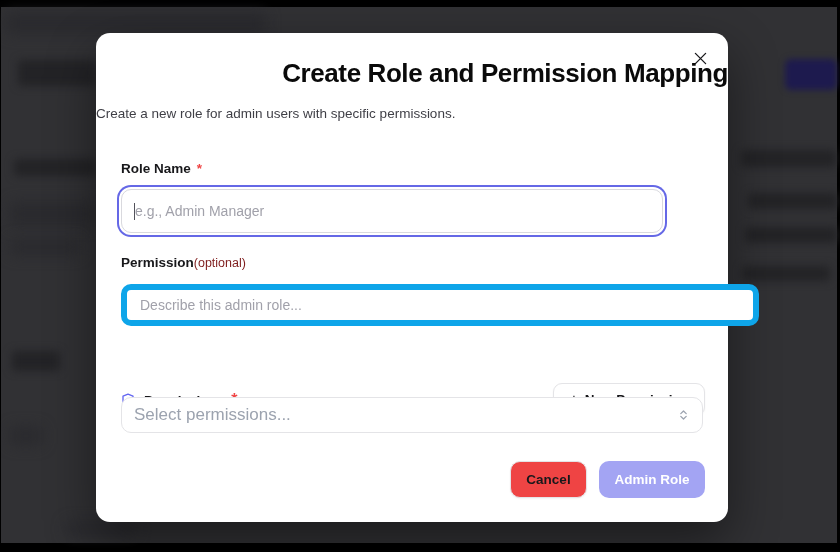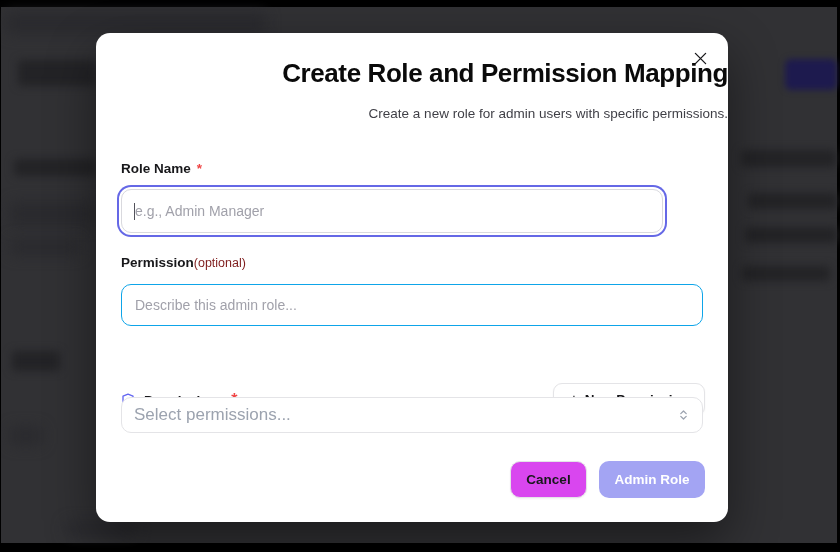--- a/index.html
+++ b/index.html
@@ -50,39 +50,39 @@
     left: 0; right: 0; top: 25px;
     text-align: right;
     font-size: 26px;
     font-weight: 700;
     letter-spacing: -0.4px;
     color: #0a0a0a;
   }
   .modal-subtitle {
     position: absolute;
     left: 0; right: 0; top: 73px;
-    text-align: right;
+    text-align: left;
     font-size: 13.5px;
     color: #3f3f46;
   }
   .field-label {
     position: absolute;
     left: 25px;
     font-size: 13.5px;
     font-weight: 600;
     color: #18181b;
   }
   .req { color: #ef4444; margin-left: 6px; font-weight: 600; }
   .optional-note { font-weight: 400; font-size: 12.5px; color: #7f1d1d; }
 
   .text-input {
     position: absolute;
     left: 25px;
-    width: 582px;
-    border: 1px solid #0ea5e9;
+    width: 638px;
+    border: 6px solid #0ea5e9;
     border-radius: 10px;
     font-size: 14px;
     font-family: inherit;
     color: #18181b;
     padding: 0 13px;
     outline: none;
     background: #fff;
   }
   .text-input::placeholder { color: #a1a1aa; opacity: 1; }
   .input-wrap { position: absolute; left: 25px; width: 542px; }
@@ -146,21 +146,21 @@
     height: 37px;
     border-radius: 10px;
     font-family: inherit;
     font-size: 13.5px;
     font-weight: 600;
     cursor: pointer;
     display: flex; align-items: center; justify-content: center;
   }
   .btn-cancel {
     width: 77px;
-    background: #d946ef;
+    background: #ef4444;
     border: 1px solid #e4e4e7;
     color: #18181b;
     box-shadow: 0 1px 2px rgba(0,0,0,.05);
   }
   .btn-create {
     width: 106px;
     background: #a3a4f3;
     border: 0;
     color: #ffffff;
   }

